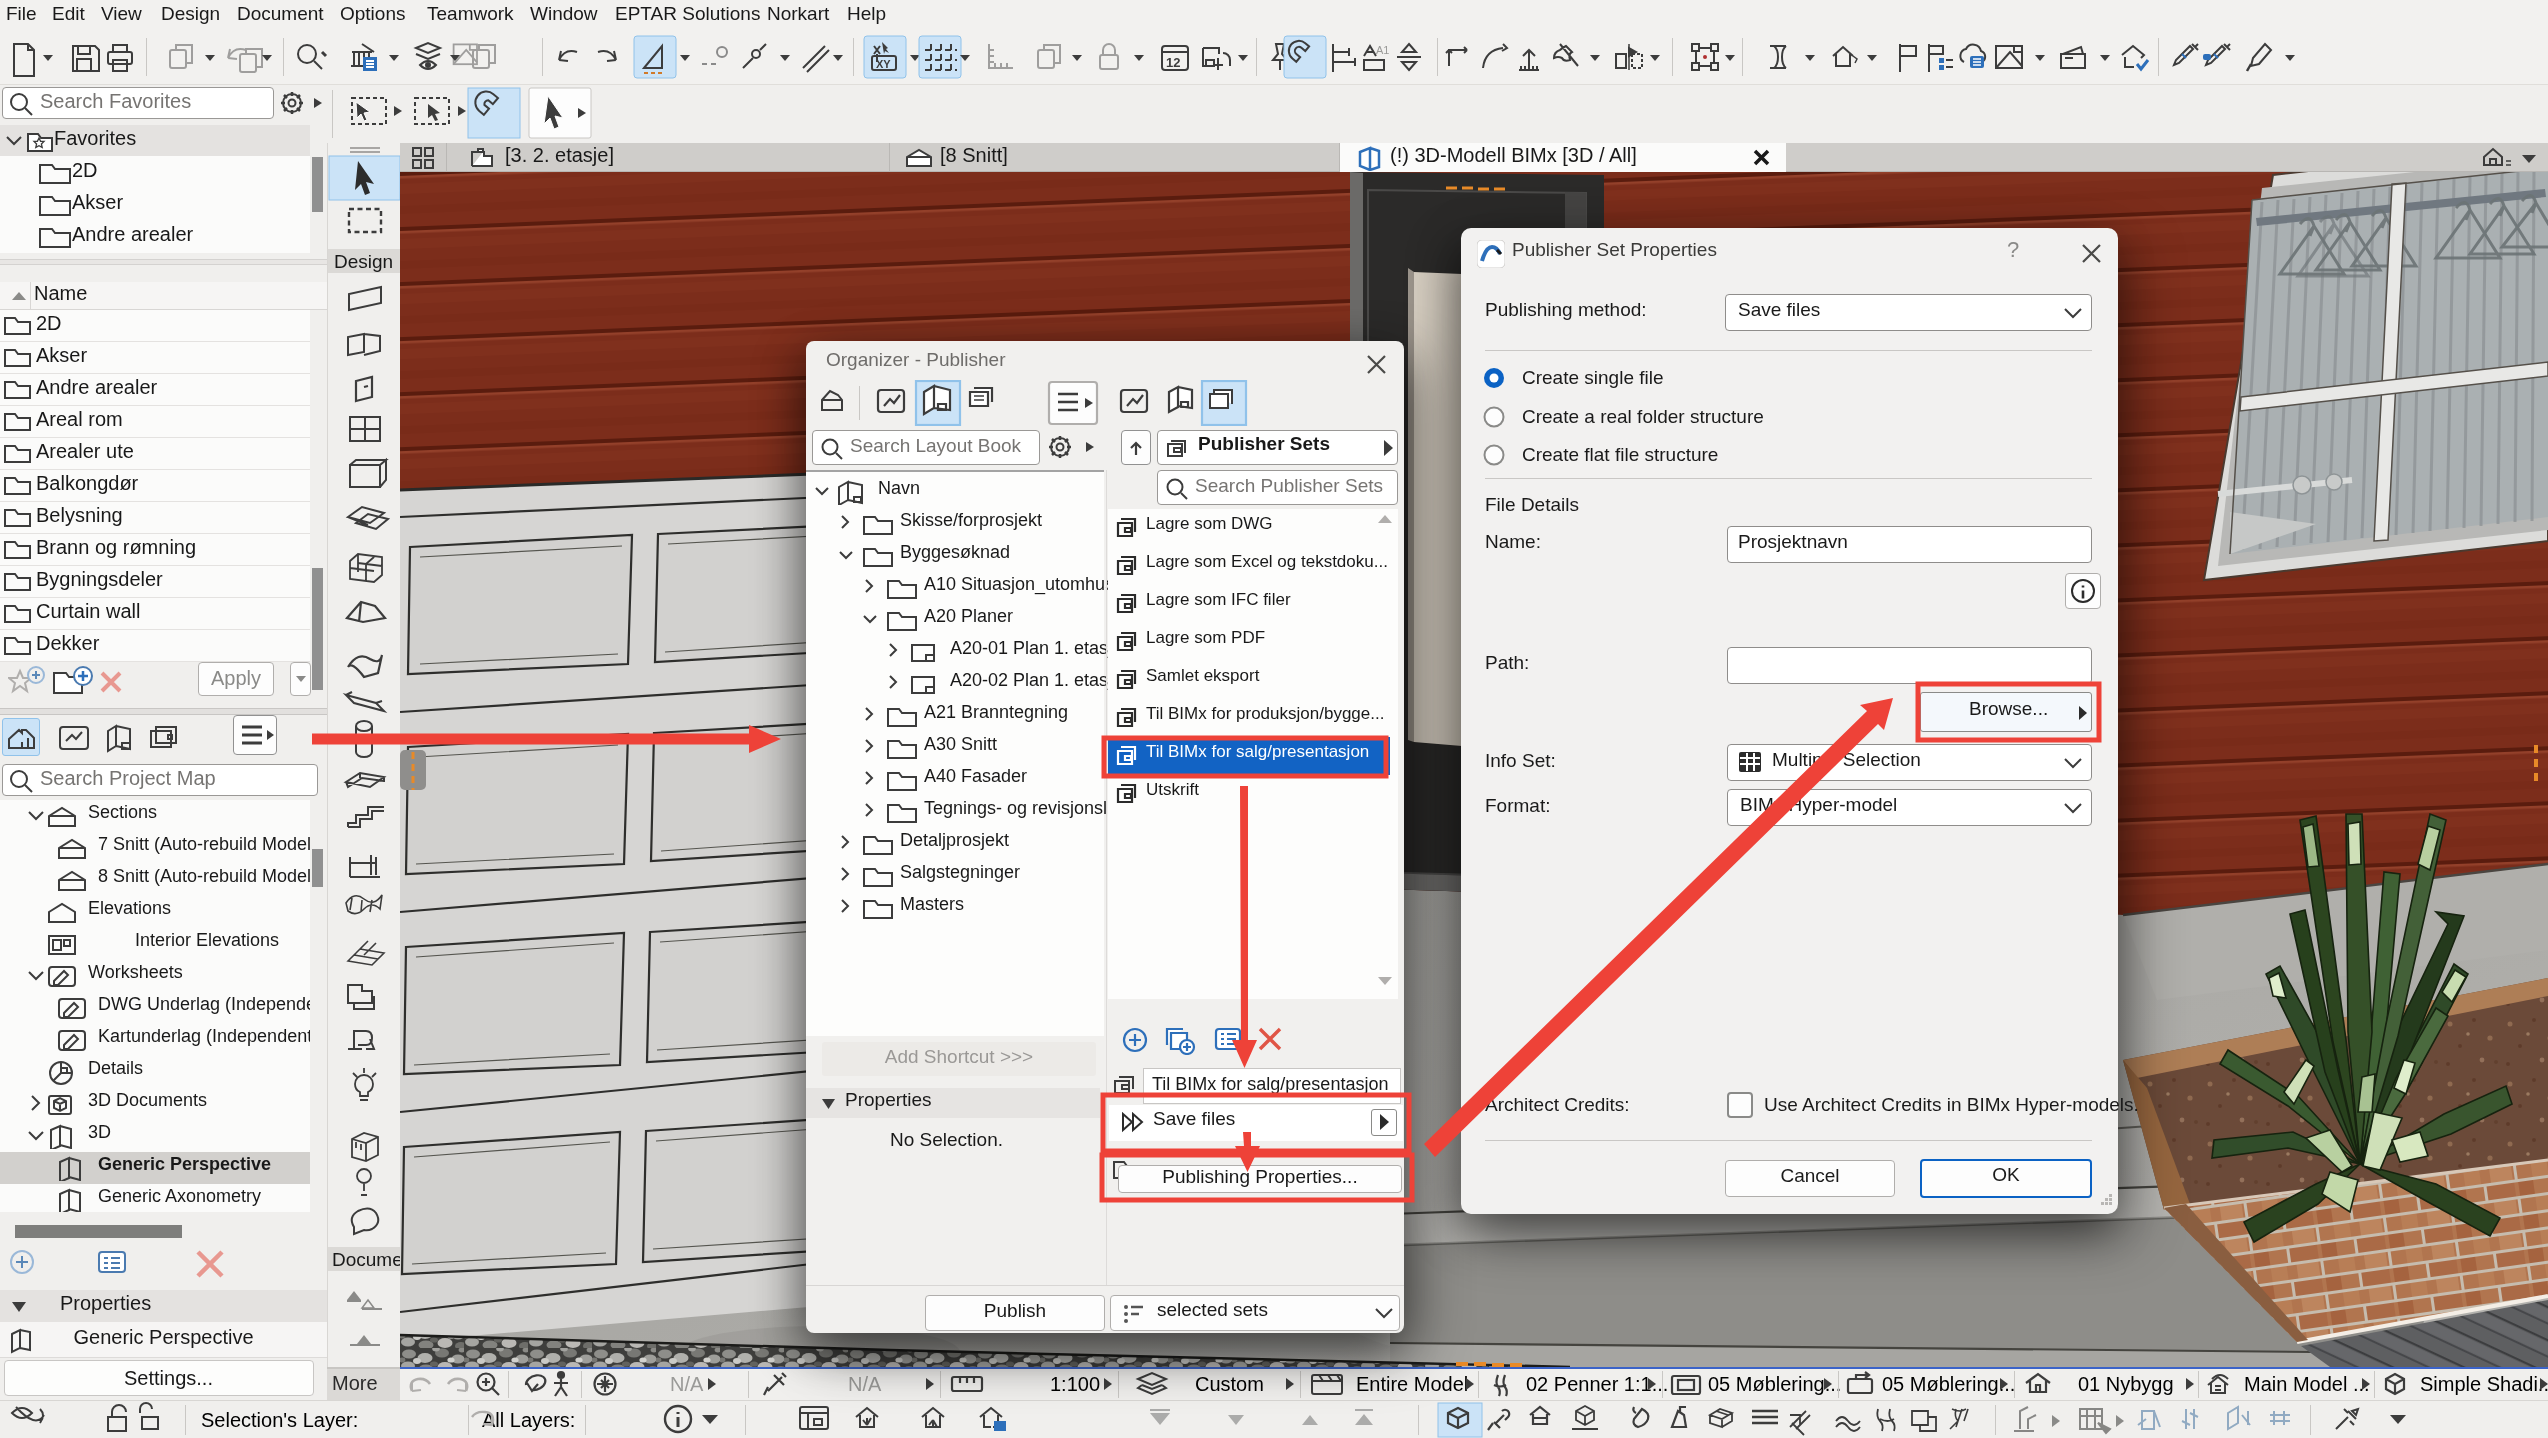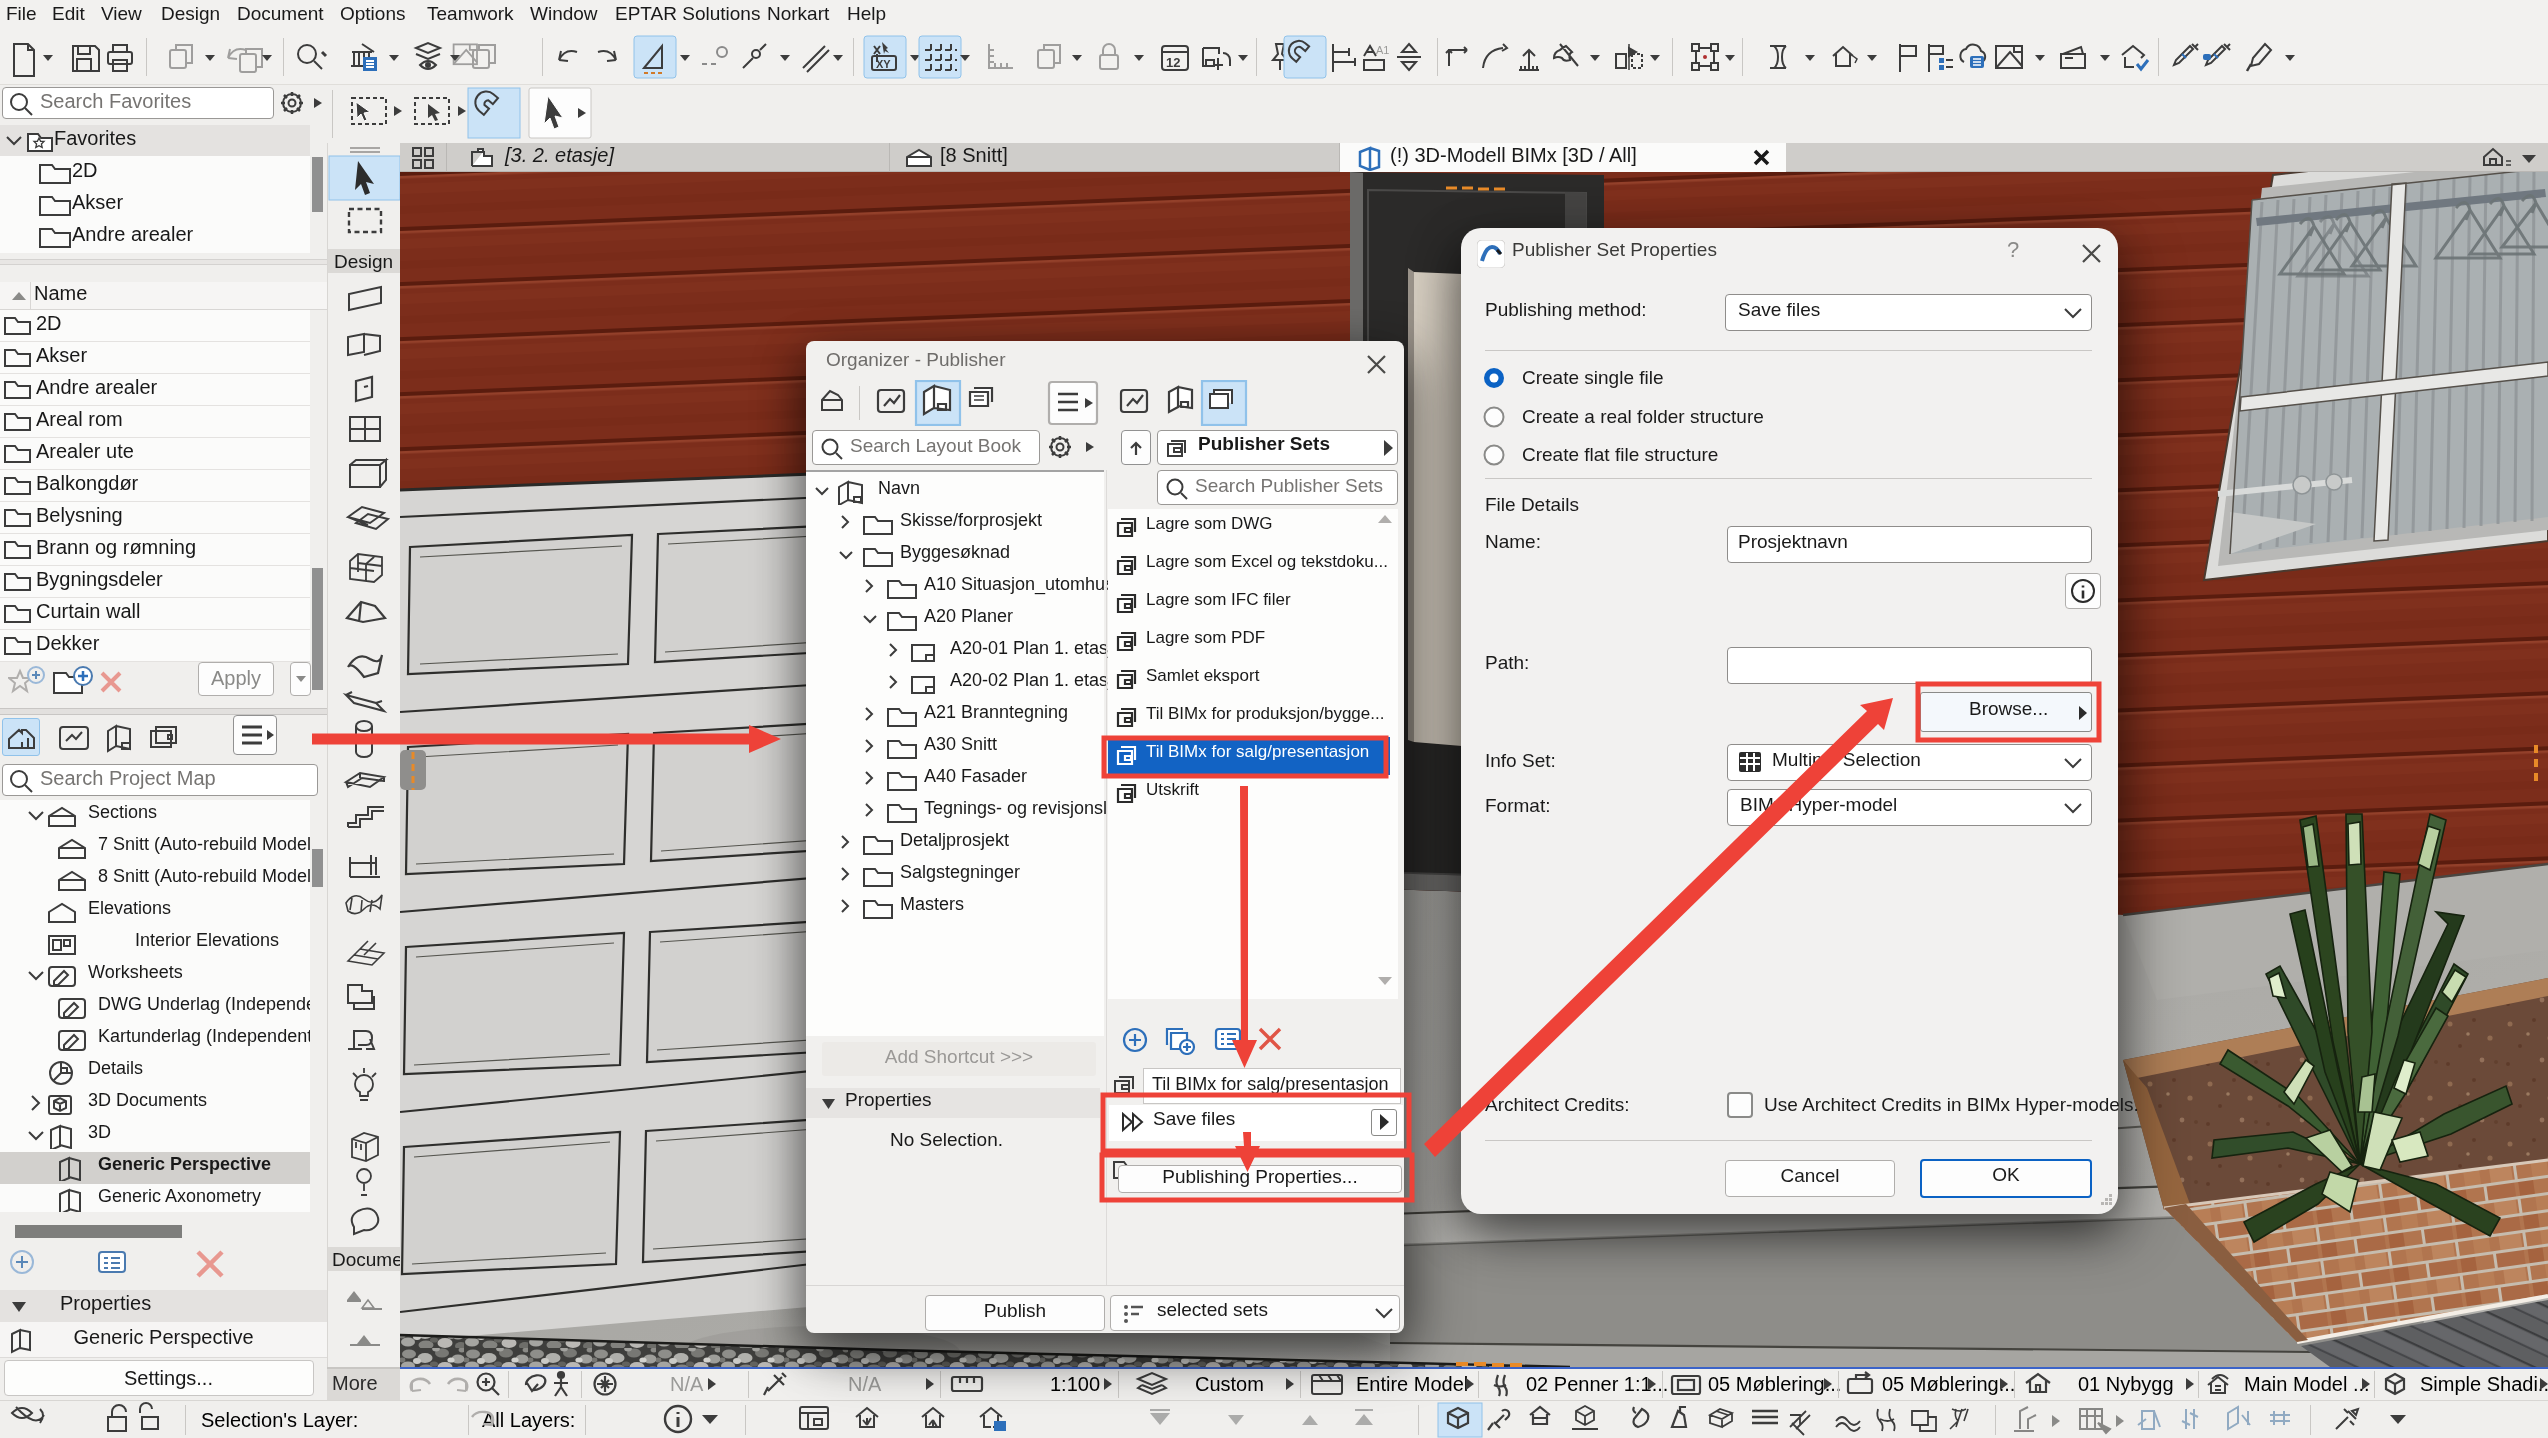--- a/index.html
+++ b/index.html
@@ -696,21 +696,21 @@
  <div class="abs" style="left:0;top:0;width:47px;height:29px;border-right:1px solid #bab8b5;">
   <svg width="47" height="29">
         <g fill="none" stroke="#3c3c3c" stroke-width="2">
           <rect x="13" y="5" width="8" height="8"></rect>
           <rect x="25" y="5" width="8" height="8"></rect>
           <rect x="13" y="17" width="8" height="8"></rect>
           <rect x="25" y="17" width="8" height="8"></rect>
         </g>
       </svg>
  </div>
- <div class="abs" style="left:47px;top:0;width:443px;height:29px;border-right:1px solid #bab8b5;font-style:italic;">
+ <div class="abs" style="left:47px;top:0;width:443px;height:29px;border-right:1px solid #bab8b5;">
   <svg class="abs" style="left:22px;top:3px" width="30" height="24">
         <path d="M3 20 v-14 h6 v-3 h5 v3 M3 20 h20 v-10 h-8 v-4 h-12" fill="#fff" stroke="#3c3c3c" stroke-width="2"></path>
       </svg>
   <span class="abs" style="left:58px;top:1px;">[3. 2. etasje]</span>
  </div>
  <div class="abs" style="left:490px;top:0;width:450px;height:29px;border-right:1px solid #bab8b5;">
   <svg class="abs" style="left:14px;top:3px" width="30" height="24">
         <path d="M3 11 l12 -7 12 7 v9 h-24 z M3 11 h24" fill="#fff" stroke="#3c3c3c" stroke-width="2"></path>
       </svg>
   <span class="abs" style="left:50px;top:1px;">[8 Snitt]</span>
@@ -1433,21 +1433,21 @@
         <circle cx="5" cy="19" r="2" fill="#555"></circle>
         <path d="M10 5 h12 M10 12 h8" stroke="#555" stroke-width="2.4"></path>
       </svg>
   <span class="abs" style="left:46px;top:3px;">selected sets</span>
   <svg class="abs" style="left:262px;top:8px" width="22" height="20">
         <path d="M3 5 l8 8 8 -8" stroke="#3c3c3c" stroke-width="2" fill="none"></path>
       </svg>
  </div>
 </div>
 
-<div class="abs" id="pubprops" style="left:1461px;top:228px;width:657px;height:986px;background:#f2f1f0;border-radius:20px;box-shadow:-10px 16px 44px rgba(0,0,0,.38), 12px 20px 55px rgba(0,0,0,.42);font-size:19px;color:#1a1a1a;white-space:nowrap;">
+<div class="abs" id="pubprops" style="left:1461px;top:228px;width:657px;height:986px;background:#f2f1f0;border-radius:10px;box-shadow:-10px 16px 44px rgba(0,0,0,.38), 12px 20px 55px rgba(0,0,0,.42);font-size:19px;color:#1a1a1a;white-space:nowrap;">
  <svg class="abs" style="left:16px;top:12px" width="28" height="28">
       <rect x="0" y="0" width="28" height="28" rx="5" fill="#fff" stroke="#d0cecc"></rect>
       <path d="M5 21 Q9 7 15 7 Q20 7 23 14" fill="none" stroke="#2d6fba" stroke-width="4"></path>
       <path d="M20 10 l4 4" stroke="#1a1a1a" stroke-width="3"></path>
     </svg>
  <span class="abs" style="left:51px;top:11px;color:#3a3a38;">Publisher Set Properties</span>
  <span class="abs" style="left:546px;top:9px;color:#8a8a88;font-size:22px;">?</span>
  <svg class="abs" style="left:618px;top:14px" width="26" height="24">
       <path d="M4 3 l17 17 M21 3 L4 20" stroke="#4a4a48" stroke-width="2.2" fill="none"></path>
     </svg>

